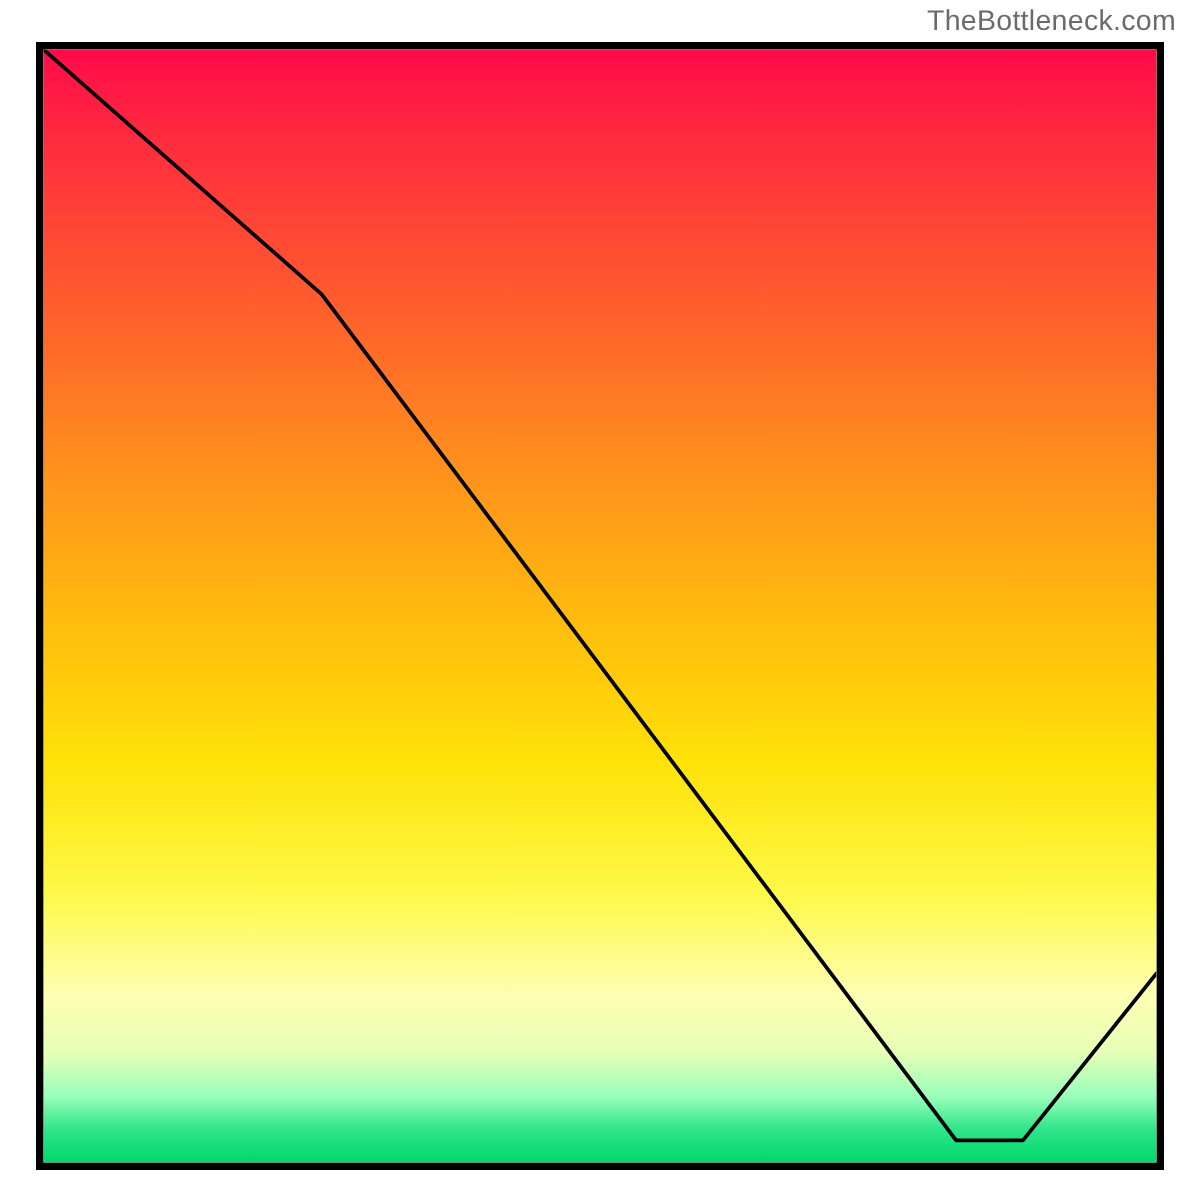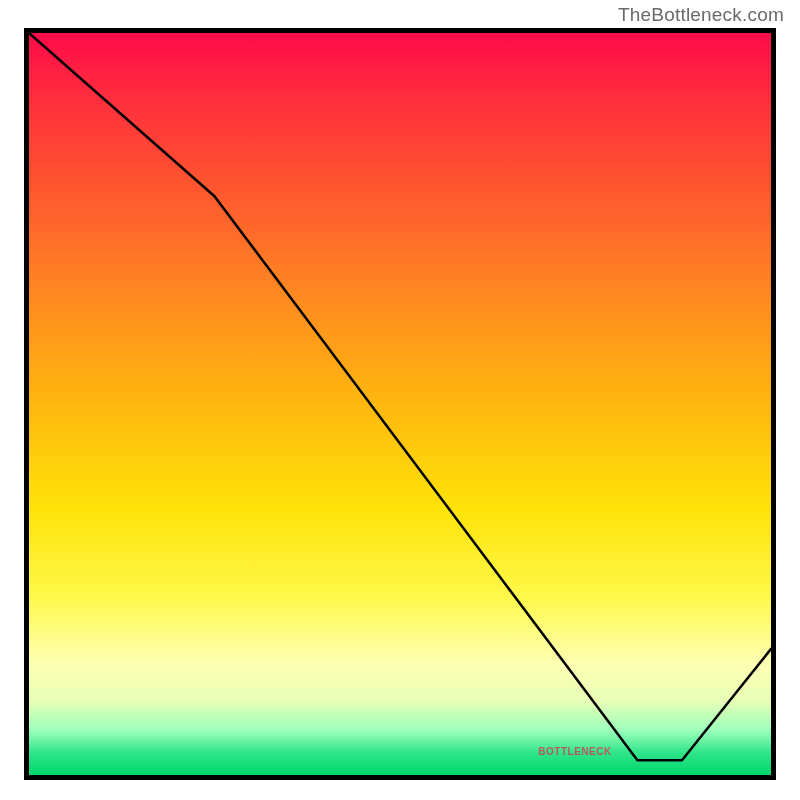--- a/index.html
+++ b/index.html
@@ -85,18 +85,15 @@
 
   <div class="attribution">TheBottleneck.com</div>
 
   <div class="chart-box">
     <div class="gradient"></div>
 
     <svg class="curve" viewBox="0 0 742 742" preserveAspectRatio="none">
       <path d="M0.0 0.0 L185.5 163.2 L608.4 727.2 L653.0 727.2 L742.0 615.9" fill="none" stroke="#000" stroke-width="2.5" stroke-linejoin="round" stroke-linecap="round"></path>
     </svg>
 
-    <div class="watermark">
-      <span>BOTTLENECK</span>
-    </div>
   </div>
 
 </div>
 
 </body></html>

